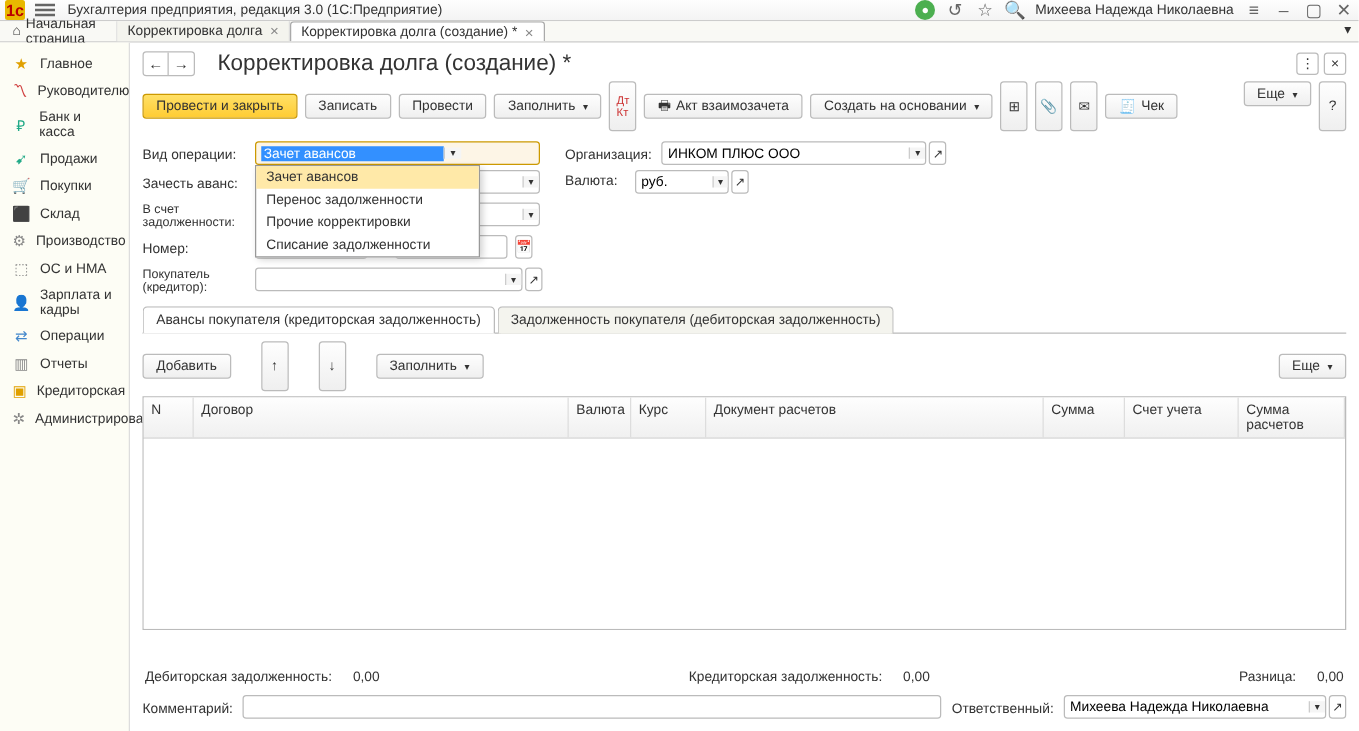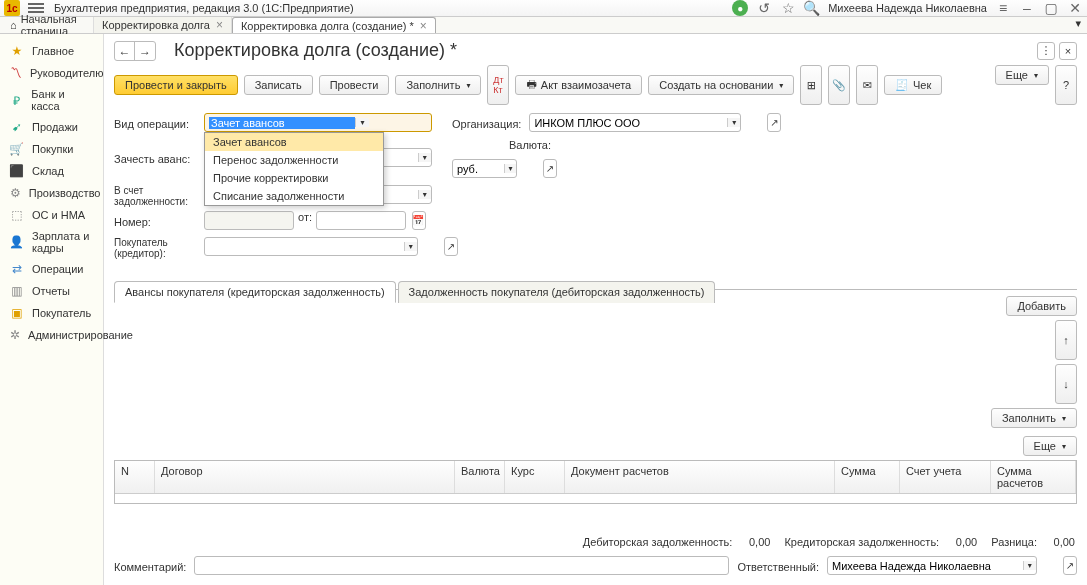--- a/index.html
+++ b/index.html
@@ -1,20 +1,20 @@
 <!DOCTYPE html>
 <html><head>
   <meta charset="utf-8">
   <style>
     * { box-sizing: border-box; margin: 0; padding: 0; font-family: Arial, sans-serif; font-size: 11px; }
     body { width: 1087px; height: 585px; background: #fff; overflow: hidden; color: #333; }
     
     
     .topbar { height: 17px; background: linear-gradient(#fefefe, #f4f4f4); border-bottom: 1px solid #ccc; display: flex; align-items: center; padding: 0 4px; }
-    .logo { width: 16px; height: 16px; background: #e8b800; color: #b00; display: flex; align-items: center; justify-content: center; font-weight: bold; font-size: 10px; border-radius: 2px; }
+    .logo { width: 16px; height: 16px; background: #e8b800; color: #b00; display: flex; align-items: center; justify-content: center; font-weight: bold; font-size: 13px; border-radius: 2px; }
     .menu-icon { width: 16px; height: 16px; display: flex; flex-direction: column; justify-content: center; gap: 2px; margin-left: 8px; cursor: pointer; }
     .menu-icon span { height: 2px; background: #666; }
     .app-title { margin-left: 10px; font-size: 11px; color: #333; }
     .topbar-right { margin-left: auto; display: flex; align-items: center; gap: 8px; }
     .top-icon { width: 16px; height: 16px; display: flex; align-items: center; justify-content: center; cursor: pointer; color: #666; font-size: 14px; }
     .user-badge { width: 16px; height: 16px; background: #4caf50; border-radius: 50%; display: flex; align-items: center; justify-content: center; color: #fff; font-size: 10px; }
     
     
     .tabs-row { height: 17px; background: #f9f9f5; border-bottom: 1px solid #ccc; display: flex; align-items: stretch; padding-left: 4px; }
     .home-tab { width: 90px; display: flex; align-items: center; gap: 4px; padding: 0 6px; border-right: 1px solid #ddd; cursor: pointer; }
@@ -42,47 +42,47 @@
     .round-btn { width: 18px; height: 18px; border: 1px solid #bbb; border-radius: 3px; display: flex; align-items: center; justify-content: center; cursor: pointer; font-size: 11px; }
     
     
     .toolbar { display: flex; gap: 6px; margin-bottom: 8px; align-items: center; }
     .btn { border: 1px solid #bbb; border-radius: 3px; padding: 3px 10px; background: linear-gradient(#fefefe, #efefef); cursor: pointer; display: flex; align-items: center; gap: 4px; height: 20px; }
     .btn-primary { background: linear-gradient(#ffe066, #ffcc33); border-color: #cc9900; color: #333; }
     .btn.caret::after { content: "▾"; font-size: 8px; margin-left: 2px; }
     .btn-icon { width: 22px; padding: 19px 4px; justify-content: center; }
     .toolbar-right { margin-left: auto; display: flex; gap: 6px; }
     .lbl { padding-top: 3px; color: #333; white-space: nowrap; }
-    .input-wrap { display: flex; align-items: stretch; gap: 24px; }
+    .input-wrap { display: flex; align-items: stretch; }
     .field { border: 1px solid #bbb; border-radius: 3px; height: 19px; flex: 1; padding: 0 4px; display: flex; align-items: center; background: #fff; position: relative; }
     .field input { border: none; outline: none; width: 100%; font-size: 11px; }
     .field-caret { width: 14px; display: flex; align-items: center; justify-content: center; border-left: 1px solid #ccc; cursor: pointer; font-size: 8px; margin-right: -4px; background: #f5f5f5; }
     .field-ext { width: 14px; display: flex; align-items: center; justify-content: center; border: 1px solid #bbb; border-radius: 3px; cursor: pointer; margin-left: 2px; font-size: 10px; }
     .field.selected { background: #fdf5e6; border-color: #cc9900; }
     .field.selected input { background: #3390ff; color: #fff; padding: 0 2px; }
     
     
     .dropdown { position: absolute; top: 18px; left: -1px; width: 180px; background: #fff; border: 1px solid #999; box-shadow: 2px 2px 6px rgba(0,0,0,0.2); z-index: 10; }
     .dd-item { padding: 3px 8px; cursor: pointer; }
     .dd-item.active { background: #ffe9a8; }
     
     
     .inner-tabs { display: flex; border-bottom: 1px solid #bbb; margin-top: 4px; }
-    .inner-tab { padding: 4px 10px; border: 1px solid #bbb; border-bottom: none; border-radius: 4px 4px 0 0; margin-right: 2px; background: #f4f4ee; cursor: pointer; position: relative; top: 14px; }
+    .inner-tab { padding: 4px 10px; border: 1px solid #bbb; border-bottom: none; border-radius: 4px 4px 0 0; margin-right: 2px; background: #f4f4ee; cursor: pointer; position: relative; top: 1px; }
     .inner-tab.active { background: #fff; border-bottom: 1px solid #fff; }
     
     
-    .table-toolbar { display: flex; gap: 4px; padding: 6px 0 4px; align-items: flex-end; flex-direction: column; }
+    .table-toolbar { display: flex; gap: 24px; padding: 6px 0 4px; align-items: center; }
     .table-wrap { border: 1px solid #bbb; flex: 1; display: flex; flex-direction: column; background: #fff; }
     .thead { display: flex; border-bottom: 1px solid #ccc; background: linear-gradient(#fefefe, #f0f0f0); }
     .th { padding: 4px 6px; border-right: 1px solid #ddd; font-size: 11px; }
     .tbody { flex: 1; background: #fff; }
     
     
-    .totals { display: flex; justify-content: flex-end; gap: 14px; padding: 4px 2px; font-size: 11px; color: #333; margin-top: 28px; }
+    .totals { display: flex; justify-content: space-between; gap: 14px; padding: 4px 2px; font-size: 11px; color: #333; margin-top: 28px; }
     .totals span.val { min-width: 35px; display: inline-block; text-align: right; }
     
     .bottom-row { display: flex; align-items: center; gap: 8px; padding: 4px 0; }
   </style>
 </head>
 <body>
 
 <div class="topbar">
   <div class="logo">1c</div>
   <div class="menu-icon">
@@ -162,21 +162,21 @@
     <div class="side-item">
         <span class="side-icon" style="color:#48c">⇄</span>
         <span>Операции</span>
       </div>
     <div class="side-item">
         <span class="side-icon" style="color:#888">▥</span>
         <span>Отчеты</span>
       </div>
     <div class="side-item">
         <span class="side-icon" style="color:#e0a000">▣</span>
-        <span>Покупатель</span>
+        <span>Кредиторская</span>
       </div>
     <div class="side-item">
         <span class="side-icon" style="color:#888">✲</span>
         <span>Администрирование</span>
       </div>
   </div>
 
   <div class="content">
     <div class="nav-row">
       <div class="nav-btns">
@@ -241,24 +241,24 @@
     </div>
 
     <div style="display:flex; gap:20px; margin-bottom:4px;">
       <div style="display:flex; align-items:center; gap:8px;">
         <div class="lbl" style="width:82px">Зачесть аванс:</div>
         <div class="field" style="width:228px">
           <input type="text" style="">
           <div class="field-caret">▾</div>
         </div>
       </div>
-      <div style="display:flex; align-items:flex-end; gap:8px;flex-direction:column;">
+      <div style="display:flex; align-items:flex-start; gap:8px;">
         <div class="lbl" style="width:48px">Валюта:</div>
         <div class="input-wrap">
-          <div class="field" style="width:65px">
+          <div class="field" style="width:75px">
             <input type="text" value="руб." style="">
             <div class="field-caret">▾</div>
           </div>
           <div class="field-ext">↗</div>
         </div>
       </div>
     </div>
 
     <div style="display:flex; gap:20px; margin-bottom:4px;">
       <div style="display:flex; align-items:center; gap:8px;">

